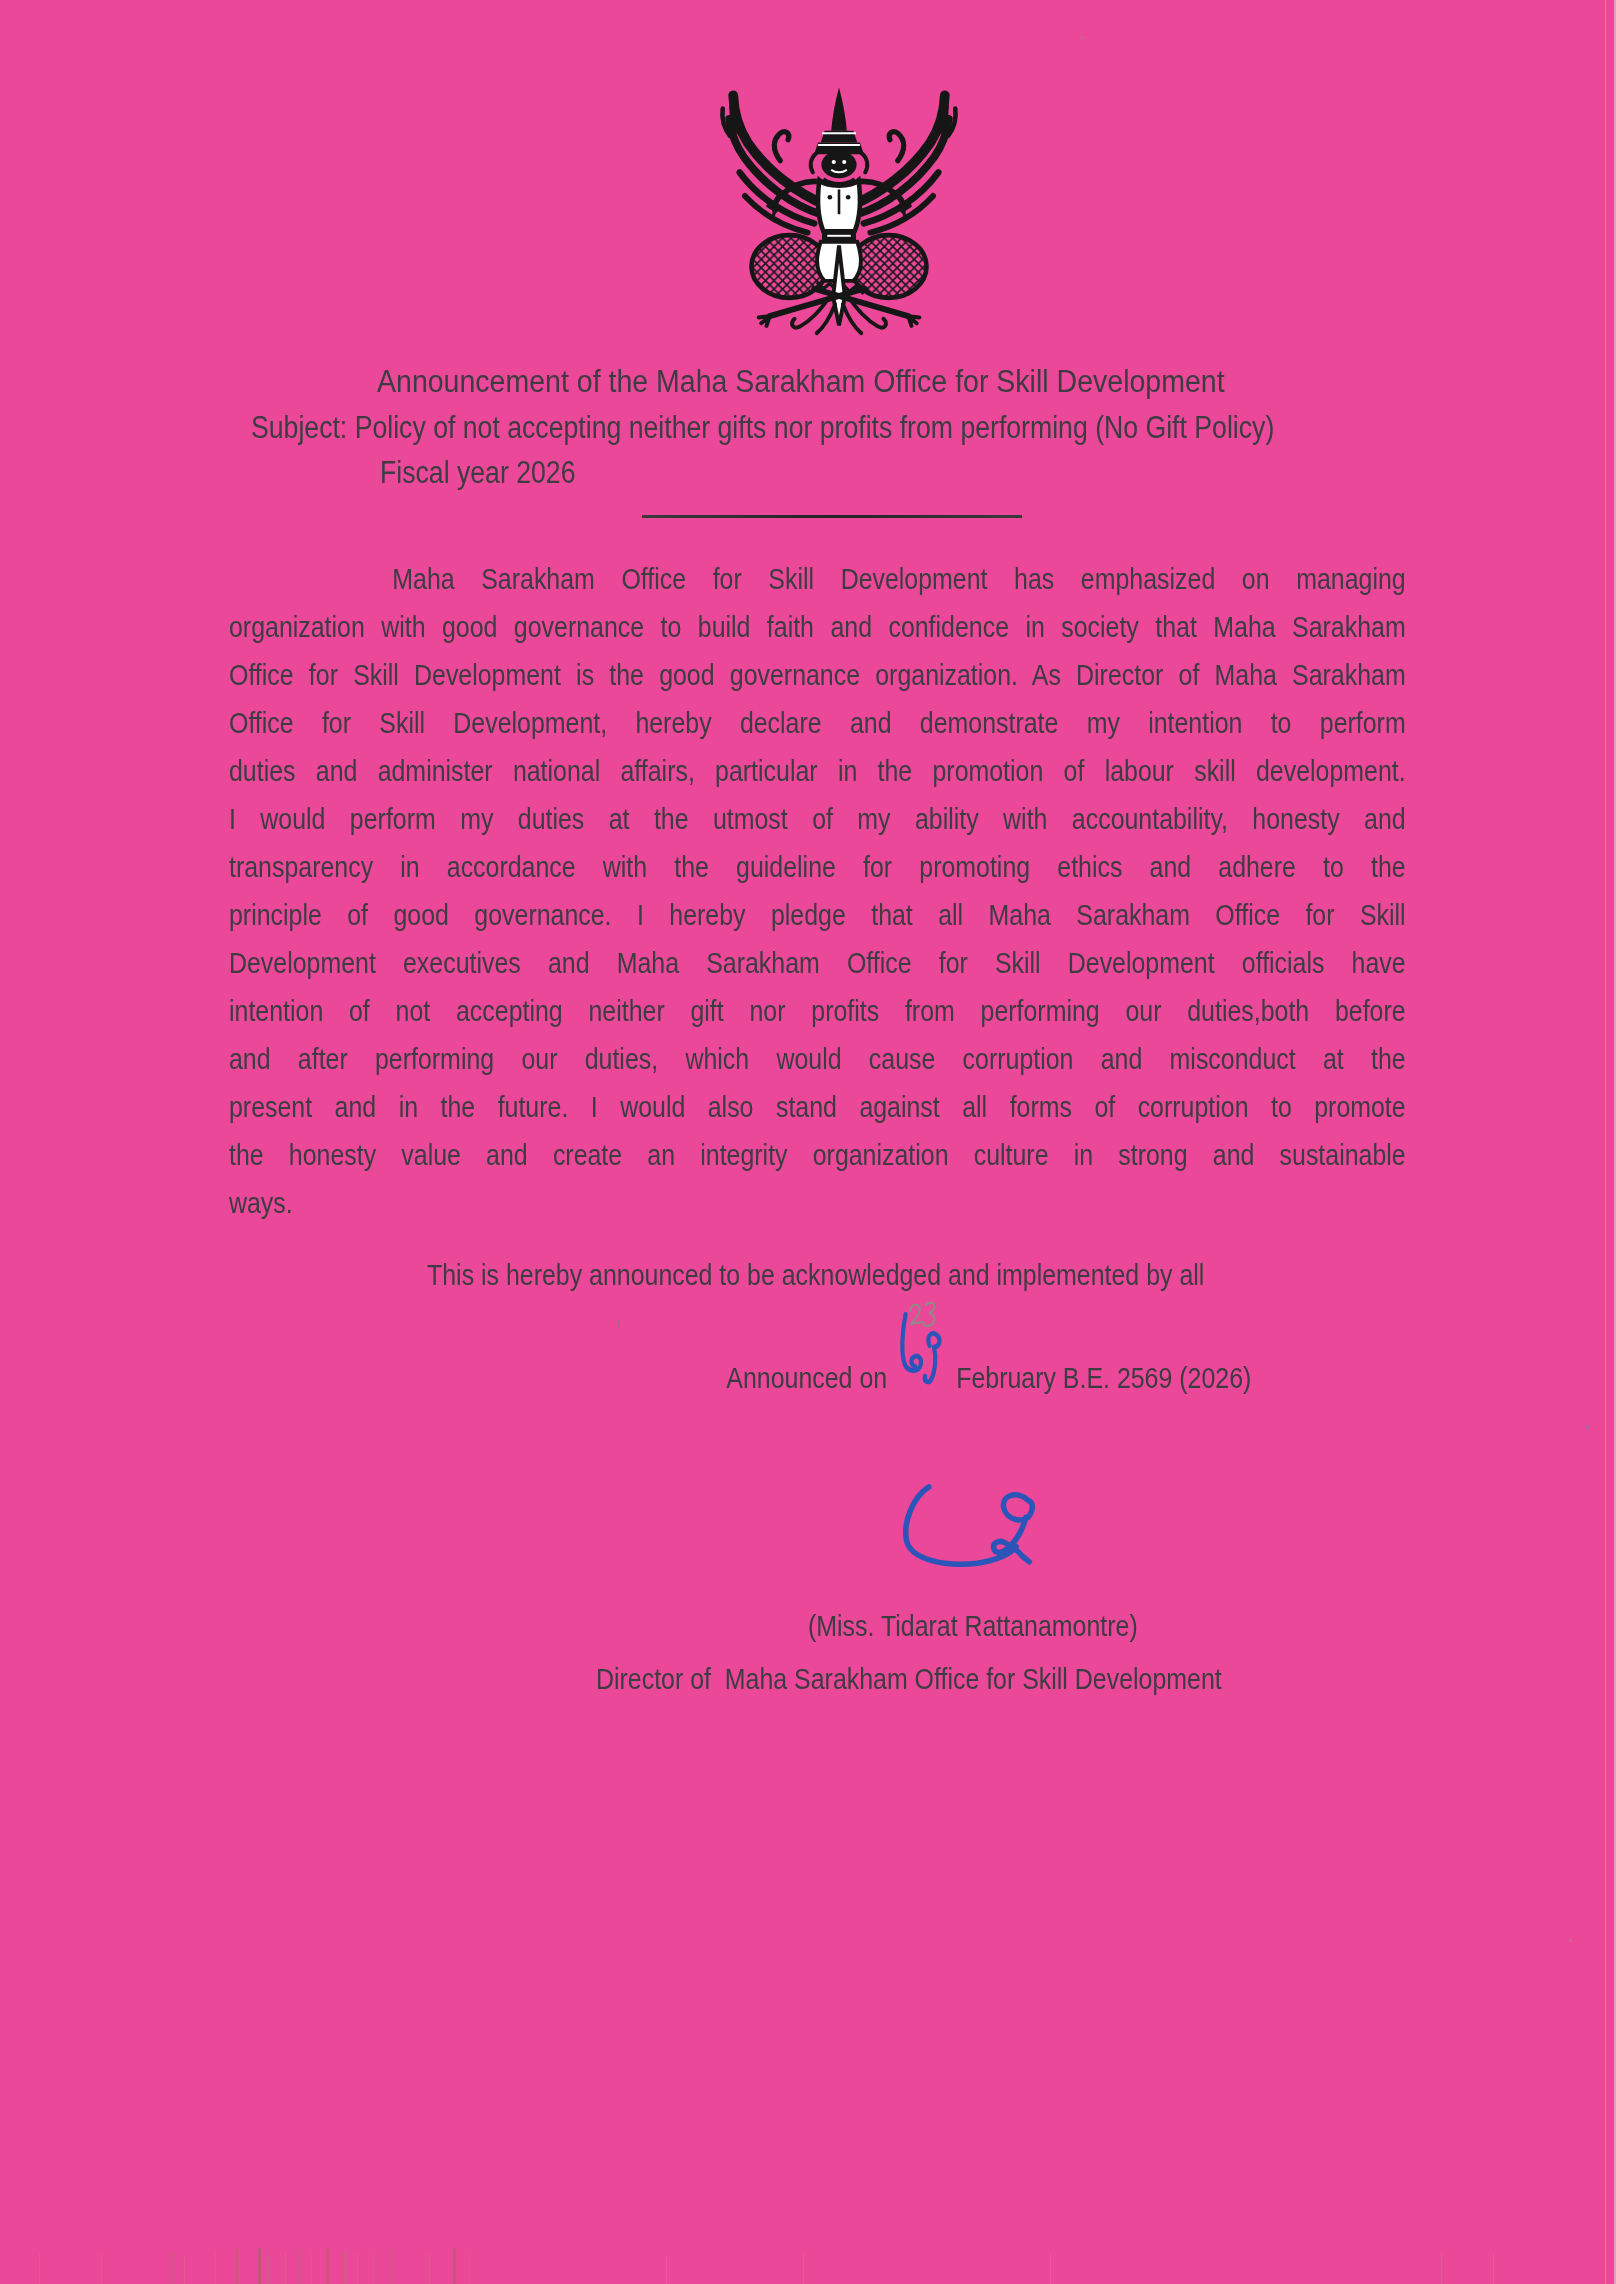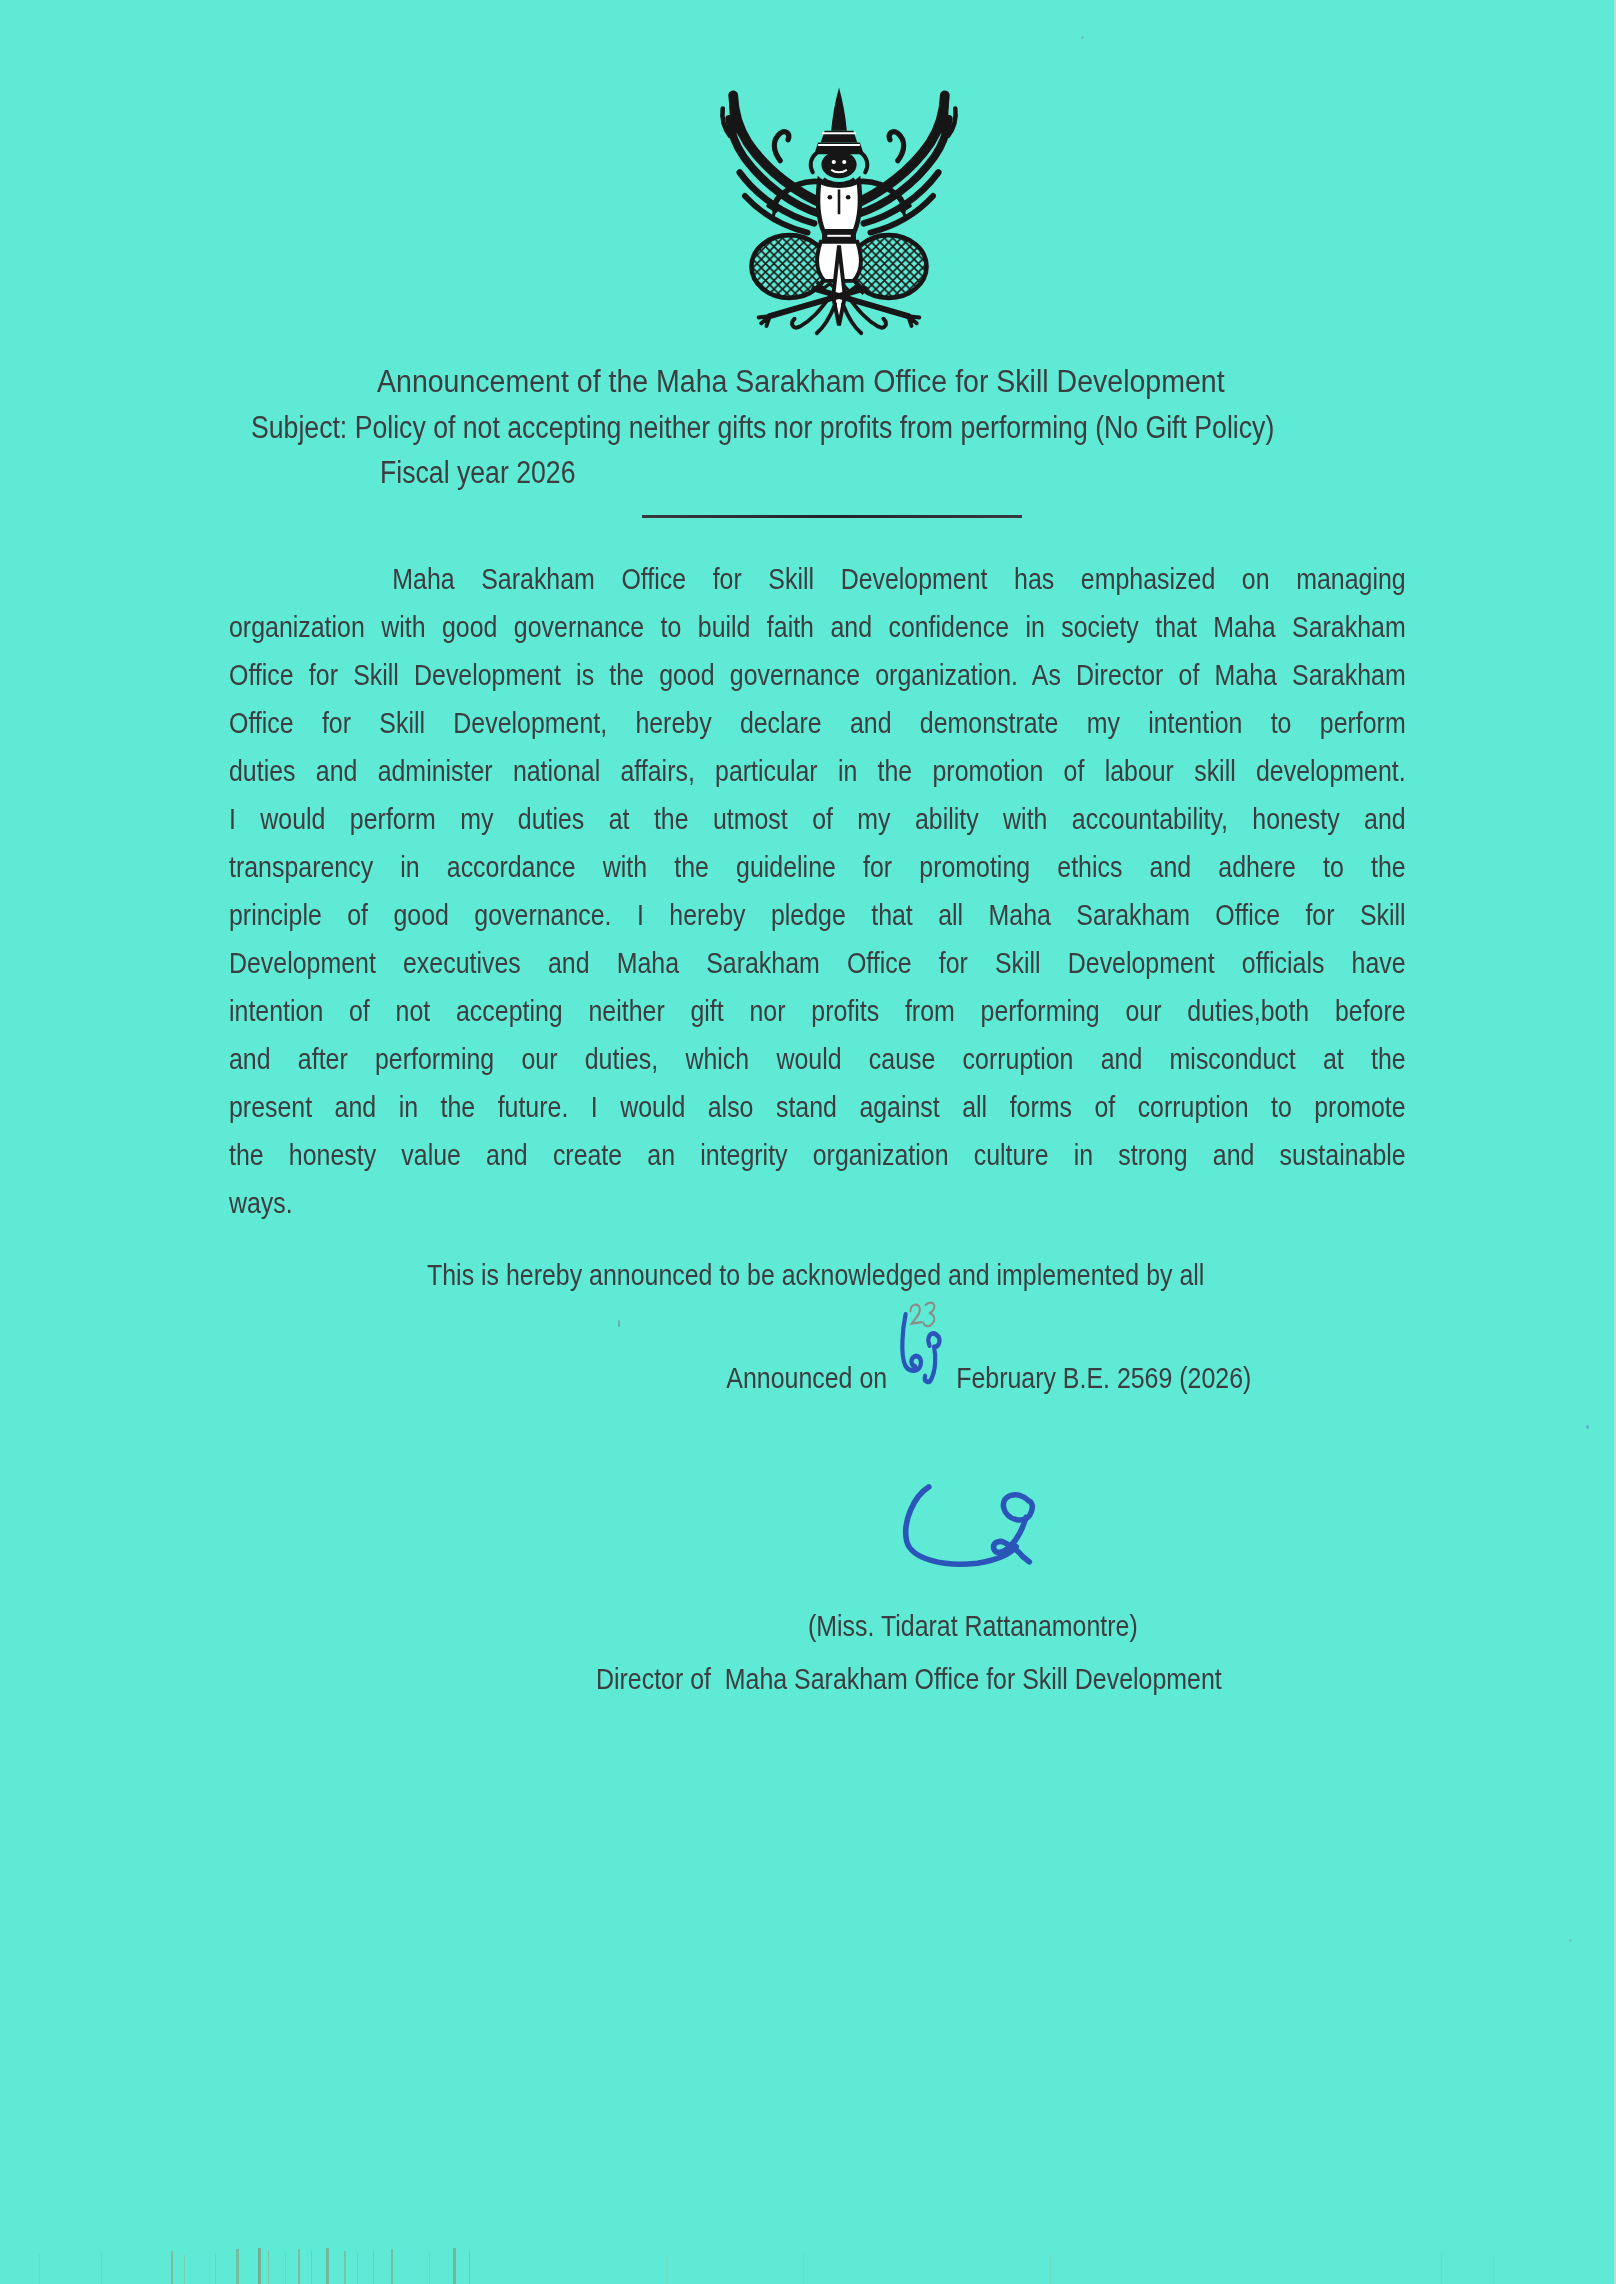--- a/index.html
+++ b/index.html
@@ -1,16 +1,16 @@
 <!DOCTYPE html>
 <html style="font-size:10.4px"><head>
 <meta charset="utf-8">
 <style>
   html,body{margin:0;padding:0;background:#e8e8e8;}
-  .page{position:relative;width:1616px;height:2284px;background:#5eead4;overflow:hidden;
+  .page{position:relative;width:1616px;height:2284px;background:#ec4899;overflow:hidden;
         font-family:"Liberation Sans",sans-serif;}
   .tx{position:absolute;color:#3c3c41;white-space:pre;transform-origin:0 0;}
   .t-title{font-size:31px;line-height:39px;}
   .sx86{transform:scaleX(0.8595);}
   .sx92{transform:scaleX(0.92);}
   .divider{position:absolute;left:642px;top:515px;width:380px;height:2.6px;
            background:linear-gradient(90deg,#3a3a3e,#232327,#3a3a3e);}
   .bodyblock{position:absolute;left:229px;top:555px;width:1369px;transform:scaleX(0.8595);
              transform-origin:0 0;}
   .bl{font-size:29px;line-height:48px;height:48px;color:#3c3c41;

